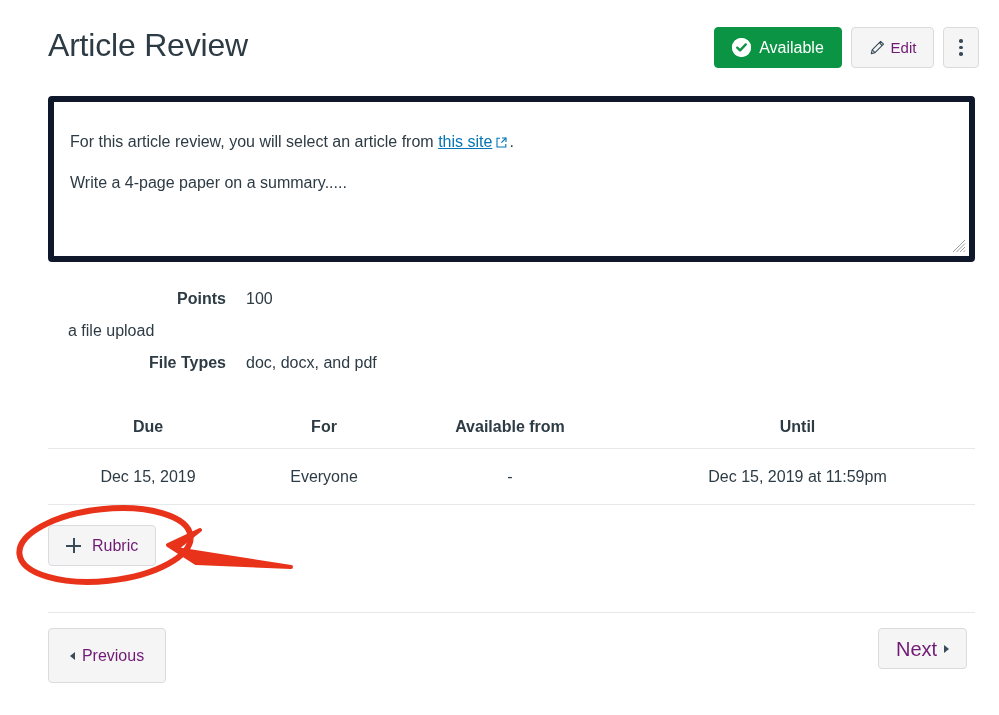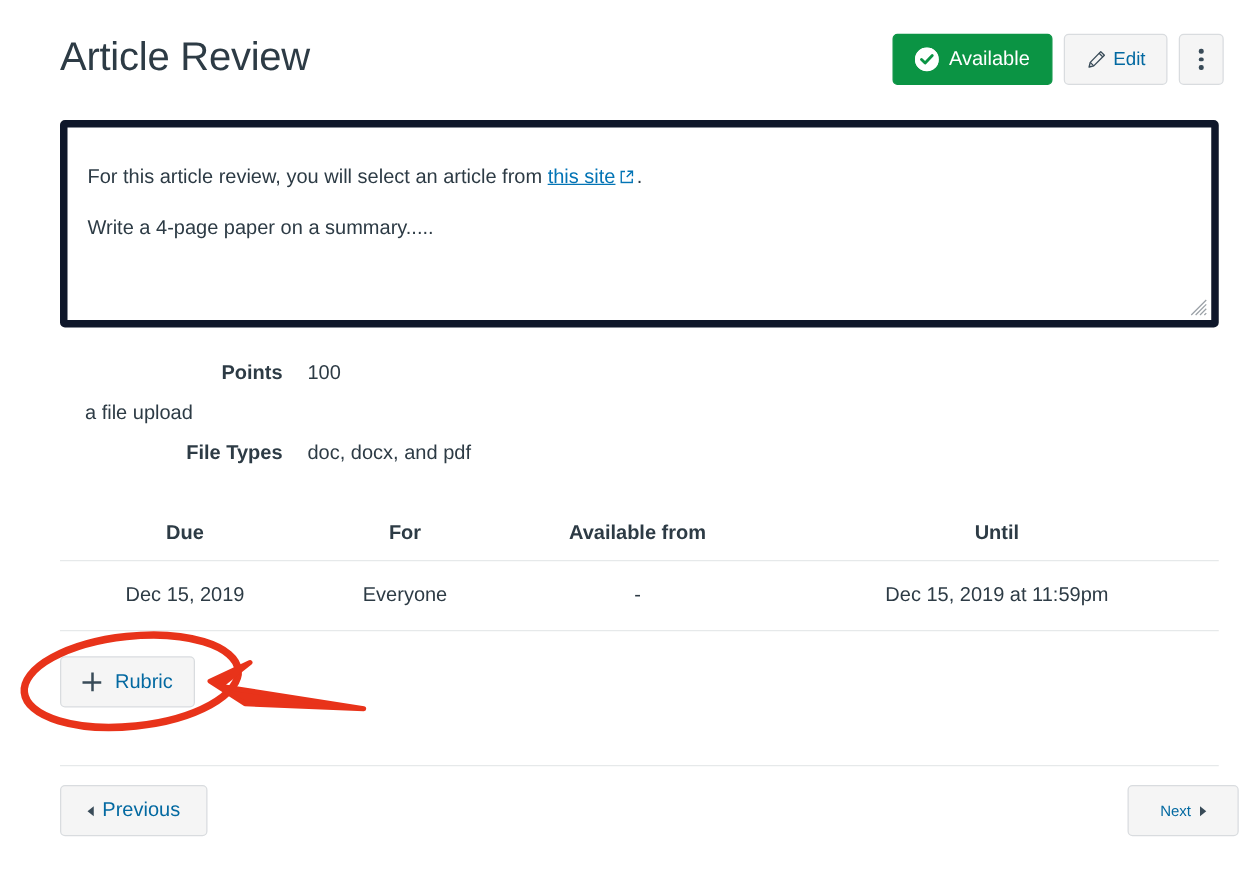--- a/index.html
+++ b/index.html
@@ -47,21 +47,21 @@
     top: 27px;
     display: flex;
     align-items: stretch;
     gap: 9px;
   }
   .btn {
     box-sizing: border-box;
     font-family: "Liberation Sans", sans-serif;
     font-size: 15px;
     line-height: 18px;
-    color: #0369a1;
+    color: #701a75;
     background: #f5f5f5;
     border: 1px solid #d9dcdf;
     border-radius: 4px;
     display: inline-flex;
     align-items: center;
     justify-content: center;
     cursor: pointer;
     padding: 0 13px;
     user-select: none;
     white-space: nowrap;
@@ -263,32 +263,32 @@
     left: 48px;
     top: 612px;
     width: 927px;
     height: 1px;
     background: #e6e9ea;
   }
   .btn-prev {
     position: absolute;
     left: 48px;
     top: 628px;
-    height: 41px;
+    height: 55px;
     min-width: 118px;
     font-size: 16px;
     gap: 7px;
   }
   .btn-next {
     position: absolute;
-    right: 8px;
+    right: 32px;
     top: 628px;
     height: 41px;
     min-width: 89px;
-    font-size: 12px;
+    font-size: 20px;
     gap: 7px;
   }
   .tri-left {
     width: 0; height: 0;
     border-top: 4.5px solid transparent;
     border-bottom: 4.5px solid transparent;
     border-right: 5px solid #394b58;
     flex: none;
   }
   .tri-right {

